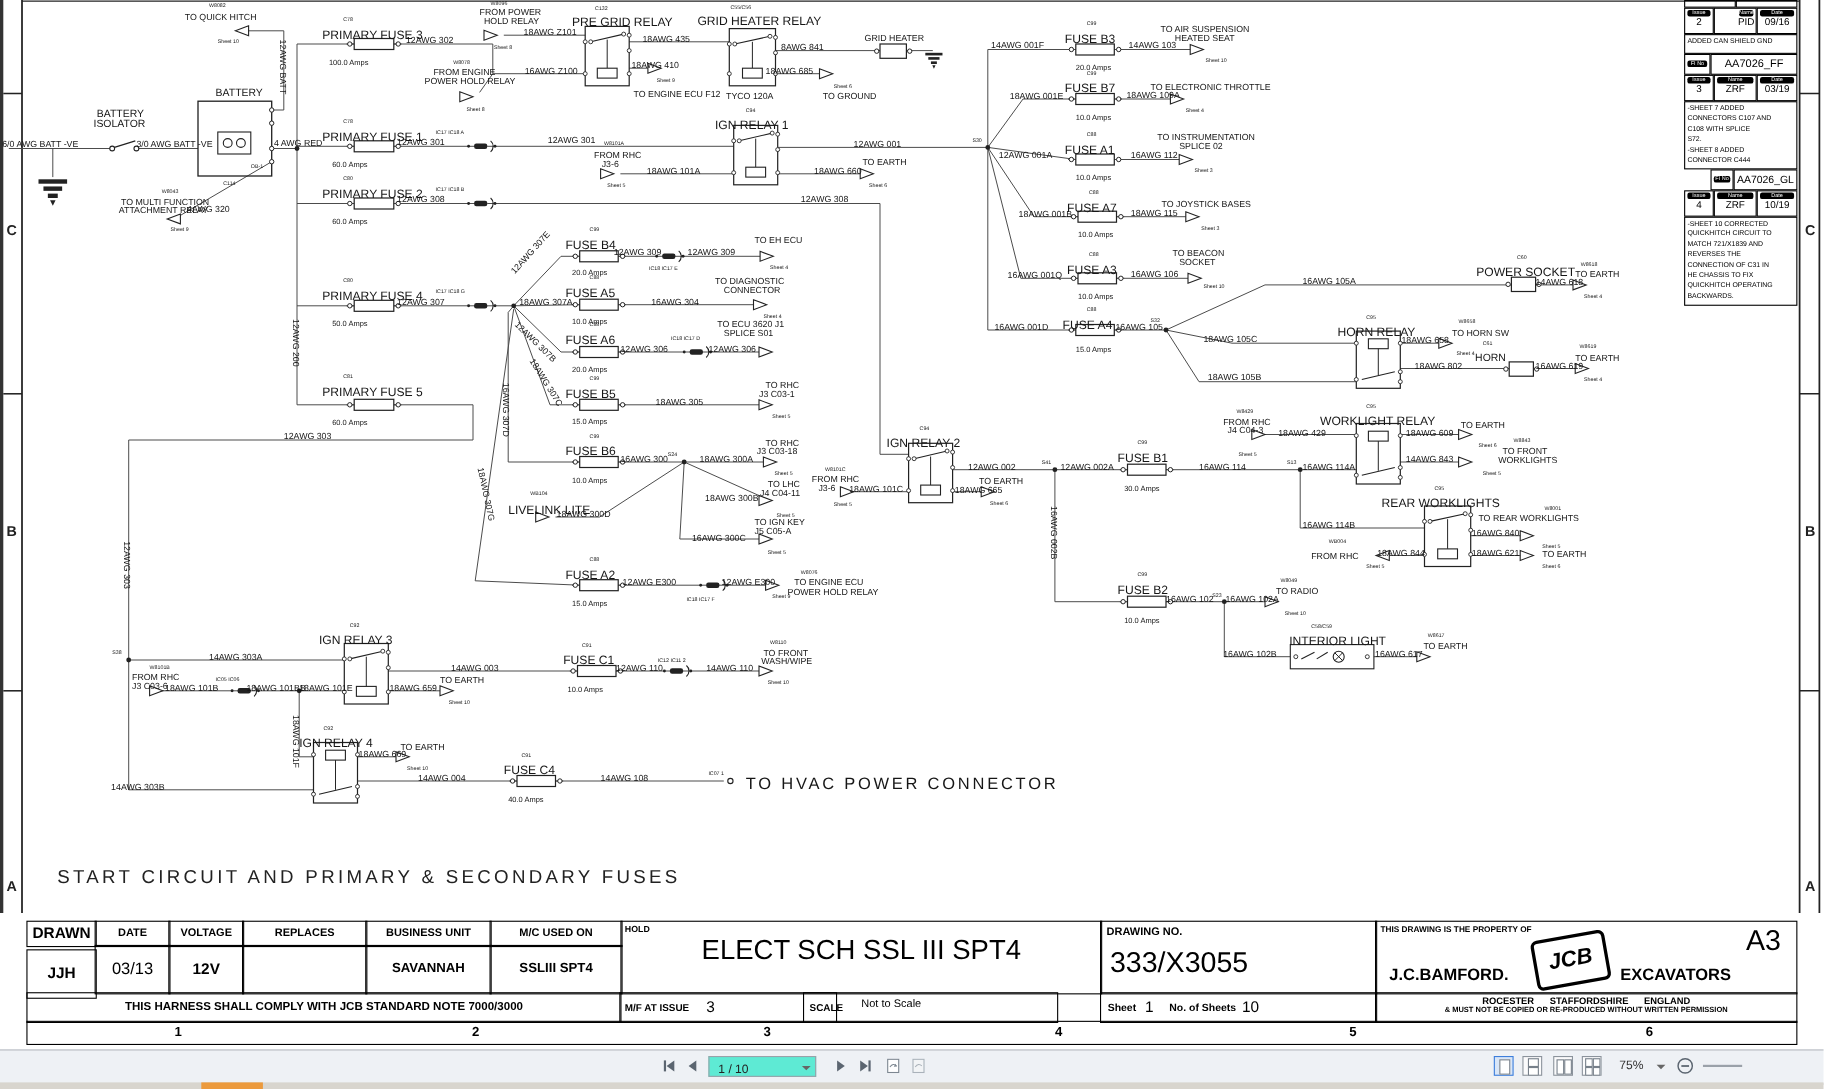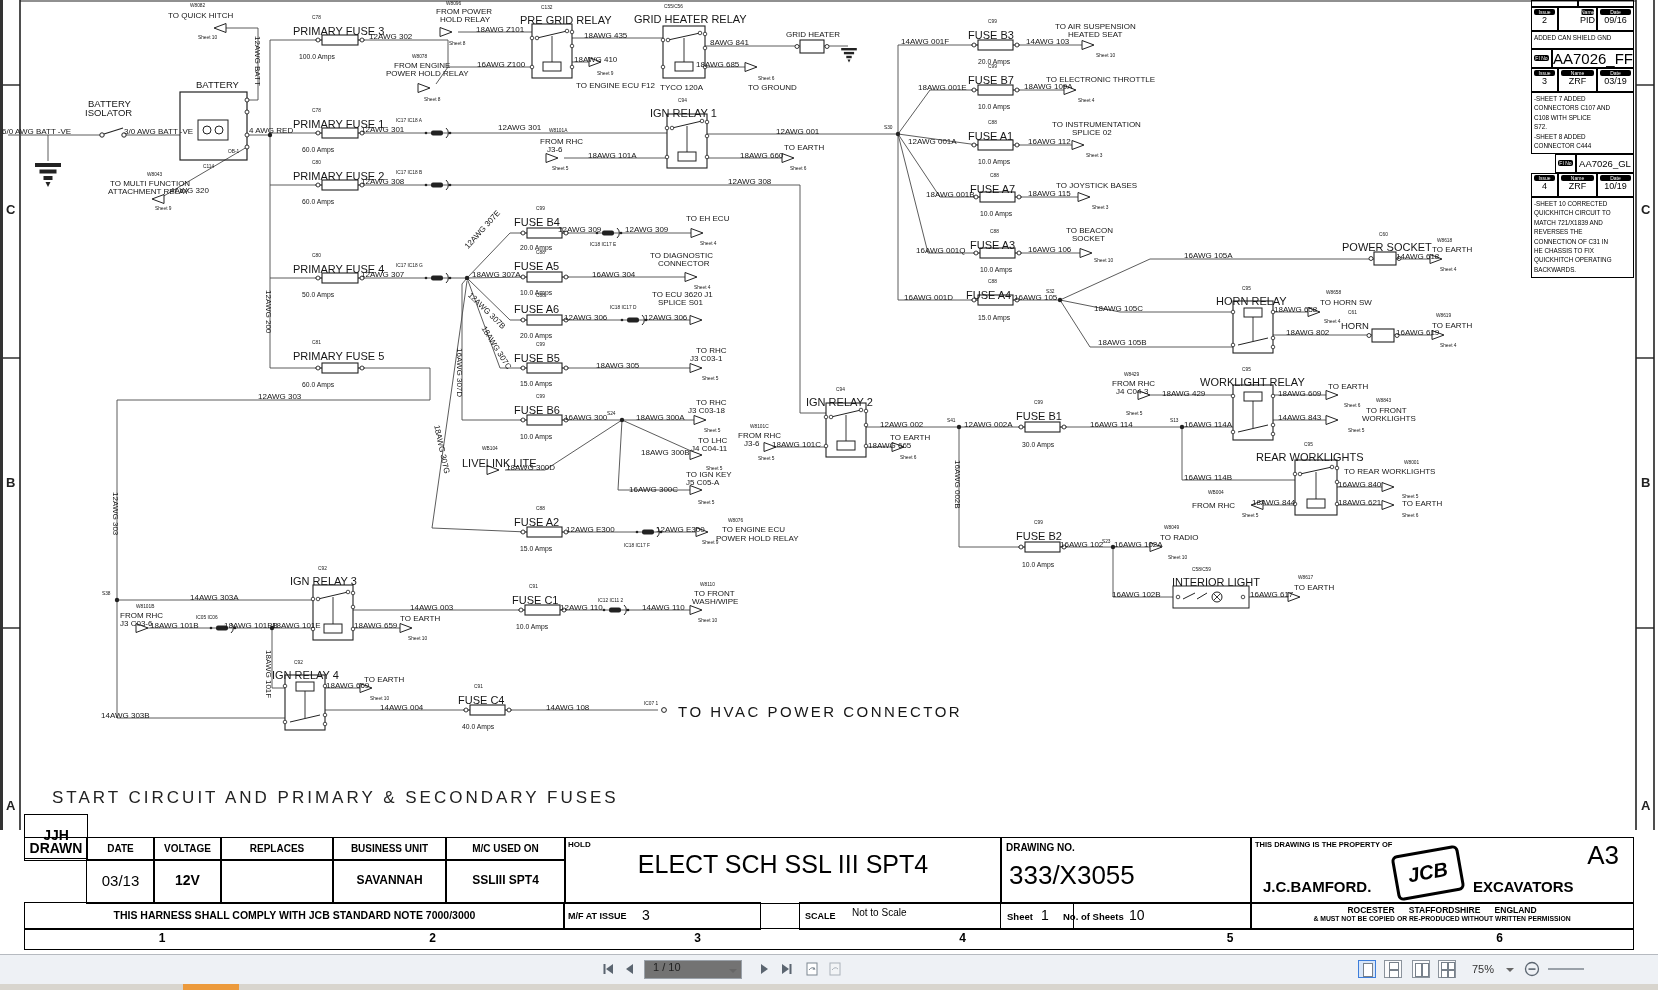--- a/index.html
+++ b/index.html
@@ -11,21 +11,21 @@
   
   #revblock{position:absolute;left:1531px;top:0;width:103px;color:#000;}
   .revrow{position:relative;display:flex;}
   .revcell{border:1.5px solid #000;box-sizing:border-box;text-align:center;}
   .revlab{background:#000;color:#fff;font-size:5px;line-height:6px;border-radius:2px;margin:1px 2px 0 2px;}
   .revval{font-size:9px;line-height:10px;}
   .revnote{border:1.5px solid #000;box-sizing:border-box;font-size:6.3px;line-height:9.4px;padding:1px 2px;white-space:pre-line;}
   
   #toolbar{position:absolute;left:0;top:954px;width:1658px;height:30px;background:#eef1f5;border-top:1px solid #b6bac0;border-bottom:1px solid #c6cacf;}
   .tbtn{position:absolute;top:4px;width:20px;height:20px;display:flex;align-items:center;justify-content:center;border-radius:3px;cursor:default;}
-  #pagebox{position:absolute;left:644px;top:5px;width:98px;height:19px;background:#737373;border:1px solid #9aa1a9;font-size:11px;color:#222;display:flex;align-items:flex-start;padding-left:8px;box-sizing:border-box;}
+  #pagebox{position:absolute;left:644px;top:5px;width:98px;height:19px;background:#5eead4;border:1px solid #9aa1a9;font-size:11px;color:#222;display:flex;align-items:flex-end;padding-left:8px;box-sizing:border-box;}
   #pagebox .caret{position:absolute;right:4px;top:8px;width:0;height:0;border-left:4px solid transparent;border-right:4px solid transparent;border-top:4px solid #666;}
   .layicon{position:absolute;top:5px;width:18px;height:18px;border:1px solid #8b939c;background:#fbfbfc;box-sizing:border-box;}
   .layicon.active{border-color:#3d7edb;background:#d8e6f8;}
   .layicon .pg{position:absolute;background:#fff;border:1px solid #77808a;}
   #zoomlabel{position:absolute;left:1472px;top:8px;font-size:11px;color:#333;}
   #zoomcaret{position:absolute;left:1506px;top:13px;width:0;height:0;border-left:4px solid transparent;border-right:4px solid transparent;border-top:4px solid #666;}
   #bottomstrip{position:absolute;left:0;top:984px;width:1658px;height:6px;background:#d8d5ce;}
   #orangepeek{position:absolute;left:183px;top:984px;width:56px;height:6px;background:#ec9a3c;}
   .tbl-label{font-weight:bold;}
 </style>
@@ -799,21 +799,21 @@
     <div class="revcell" style="width:37px;">
           <div class="revlab">Date</div>
           <div class="revval">09/16</div>
         </div>
   </div>
   <div class="revnote" style="height:18px;">ADDED CAN SHIELD GND</div>
   <div class="revrow" style="height:19px;">
     <div class="revcell" style="width:27px;">
           <div class="revlab" style="margin-top:5px;">FI No</div>
         </div>
-    <div class="revcell" style="width:88px;font-size:15px;line-height:17px;">AA7026_FF</div>
+    <div class="revcell" style="width:88px;font-size:10px;line-height:17px;">AA7026_FF</div>
   </div>
   <div class="revrow" style="height:24px;">
     <div class="revcell" style="width:27px;">
           <div class="revlab">Issue</div>
           <div class="revval">3</div>
         </div>
     <div class="revcell" style="width:39px;">
           <div class="revlab">Name</div>
           <div class="revval">ZRF</div>
         </div>
@@ -858,21 +858,21 @@
 BACKWARDS.</div>
 </div>
 
 <div>
   <div class="cell hdr" style="left:24px;top:837px;width:64px;height:24px;font-size:14px;line-height:21px;">DRAWN</div>
   <div class="cell hdr" style="left:86px;top:837px;width:69px;height:24px;font-size:10px;line-height:21px;">DATE</div>
   <div class="cell hdr" style="left:153px;top:837px;width:69px;height:24px;font-size:10px;line-height:21px;">VOLTAGE</div>
   <div class="cell hdr" style="left:220px;top:837px;width:114px;height:24px;font-size:10px;line-height:21px;">REPLACES</div>
   <div class="cell hdr" style="left:332px;top:837px;width:115px;height:24px;font-size:10px;line-height:21px;">BUSINESS UNIT</div>
   <div class="cell hdr" style="left:445px;top:837px;width:121px;height:24px;font-size:10px;line-height:21px;">M/C USED ON</div>
-  <div class="cell hdr" style="left:24px;top:814px;width:64px;height:45px;font-size:14px;line-height:41px;">JJH</div>
+  <div class="cell hdr" style="left:24px;top:863px;width:64px;height:45px;font-size:14px;line-height:41px;">JJH</div>
   <div class="cell" style="left:86px;top:859px;width:69px;height:45px;font-size:15px;line-height:41px;text-align:center;">03/13</div>
   <div class="cell hdr" style="left:153px;top:859px;width:69px;height:45px;font-size:14px;line-height:41px;">12V</div>
   <div class="cell" style="left:220px;top:859px;width:114px;height:45px;"></div>
   <div class="cell hdr" style="left:332px;top:859px;width:115px;height:45px;font-size:12px;line-height:41px;">SAVANNAH</div>
   <div class="cell hdr" style="left:445px;top:859px;width:121px;height:45px;font-size:12px;line-height:41px;">SSLIII SPT4</div>
   <div class="cell" style="left:564px;top:837px;width:438px;height:67px;">
     <span class="tbl-label" style="position:absolute;left:3px;top:2px;font-size:8px;">HOLD</span>
     <div style="position:absolute;left:0;top:12px;width:100%;text-align:center;font-size:25px;">ELECT SCH SSL III SPT4</div>
   </div>
   <div class="cell" style="left:1000px;top:837px;width:252px;height:67px;">
@@ -884,21 +884,21 @@
     <span style="position:absolute;left:12px;top:40px;font-size:15px;font-weight:bold;">J.C.BAMFORD.</span>
     <span style="position:absolute;left:143px;top:12px;width:62px;height:40px;border:3px solid #000;border-radius:6px;transform:rotate(-10deg);text-align:center;font-size:20px;font-weight:bold;font-style:italic;line-height:38px;">JCB</span>
     <span style="position:absolute;left:222px;top:40px;font-size:15px;font-weight:bold;">EXCAVATORS</span>
     <span style="position:absolute;right:14px;top:2px;font-size:26px;">A3</span>
   </div>
   <div class="cell hdr" style="left:24px;top:902px;width:541px;height:28px;font-size:10.5px;line-height:25px;">THIS HARNESS SHALL COMPLY WITH JCB STANDARD NOTE 7000/3000</div>
   <div class="cell" style="left:563px;top:902px;width:198px;height:28px;">
     <span class="tbl-label" style="position:absolute;left:4px;top:8px;font-size:9px;">M/F AT ISSUE</span>
     <span style="position:absolute;left:78px;top:4px;font-size:14px;">3</span>
   </div>
-  <div class="cell" style="left:799px;top:902px;width:275px;height:28px;">
+  <div class="cell" style="left:730px;top:902px;width:232px;height:28px;">
     <span class="tbl-label" style="position:absolute;left:5px;top:8px;font-size:9px;">SCALE</span>
     <span style="position:absolute;left:52px;top:4px;font-size:10px;">Not to Scale</span>
   </div>
   <div class="cell" style="left:1000px;top:902px;width:252px;height:28px;">
     <span class="tbl-label" style="position:absolute;left:6px;top:8px;font-size:9.5px;">Sheet</span>
     <span style="position:absolute;left:40px;top:4px;font-size:14px;">1</span>
     <span class="tbl-label" style="position:absolute;left:62px;top:8px;font-size:9.5px;">No. of Sheets</span>
     <span style="position:absolute;left:128px;top:4px;font-size:14px;">10</span>
   </div>
   <div class="cell" style="left:1250px;top:902px;width:384px;height:28px;">

